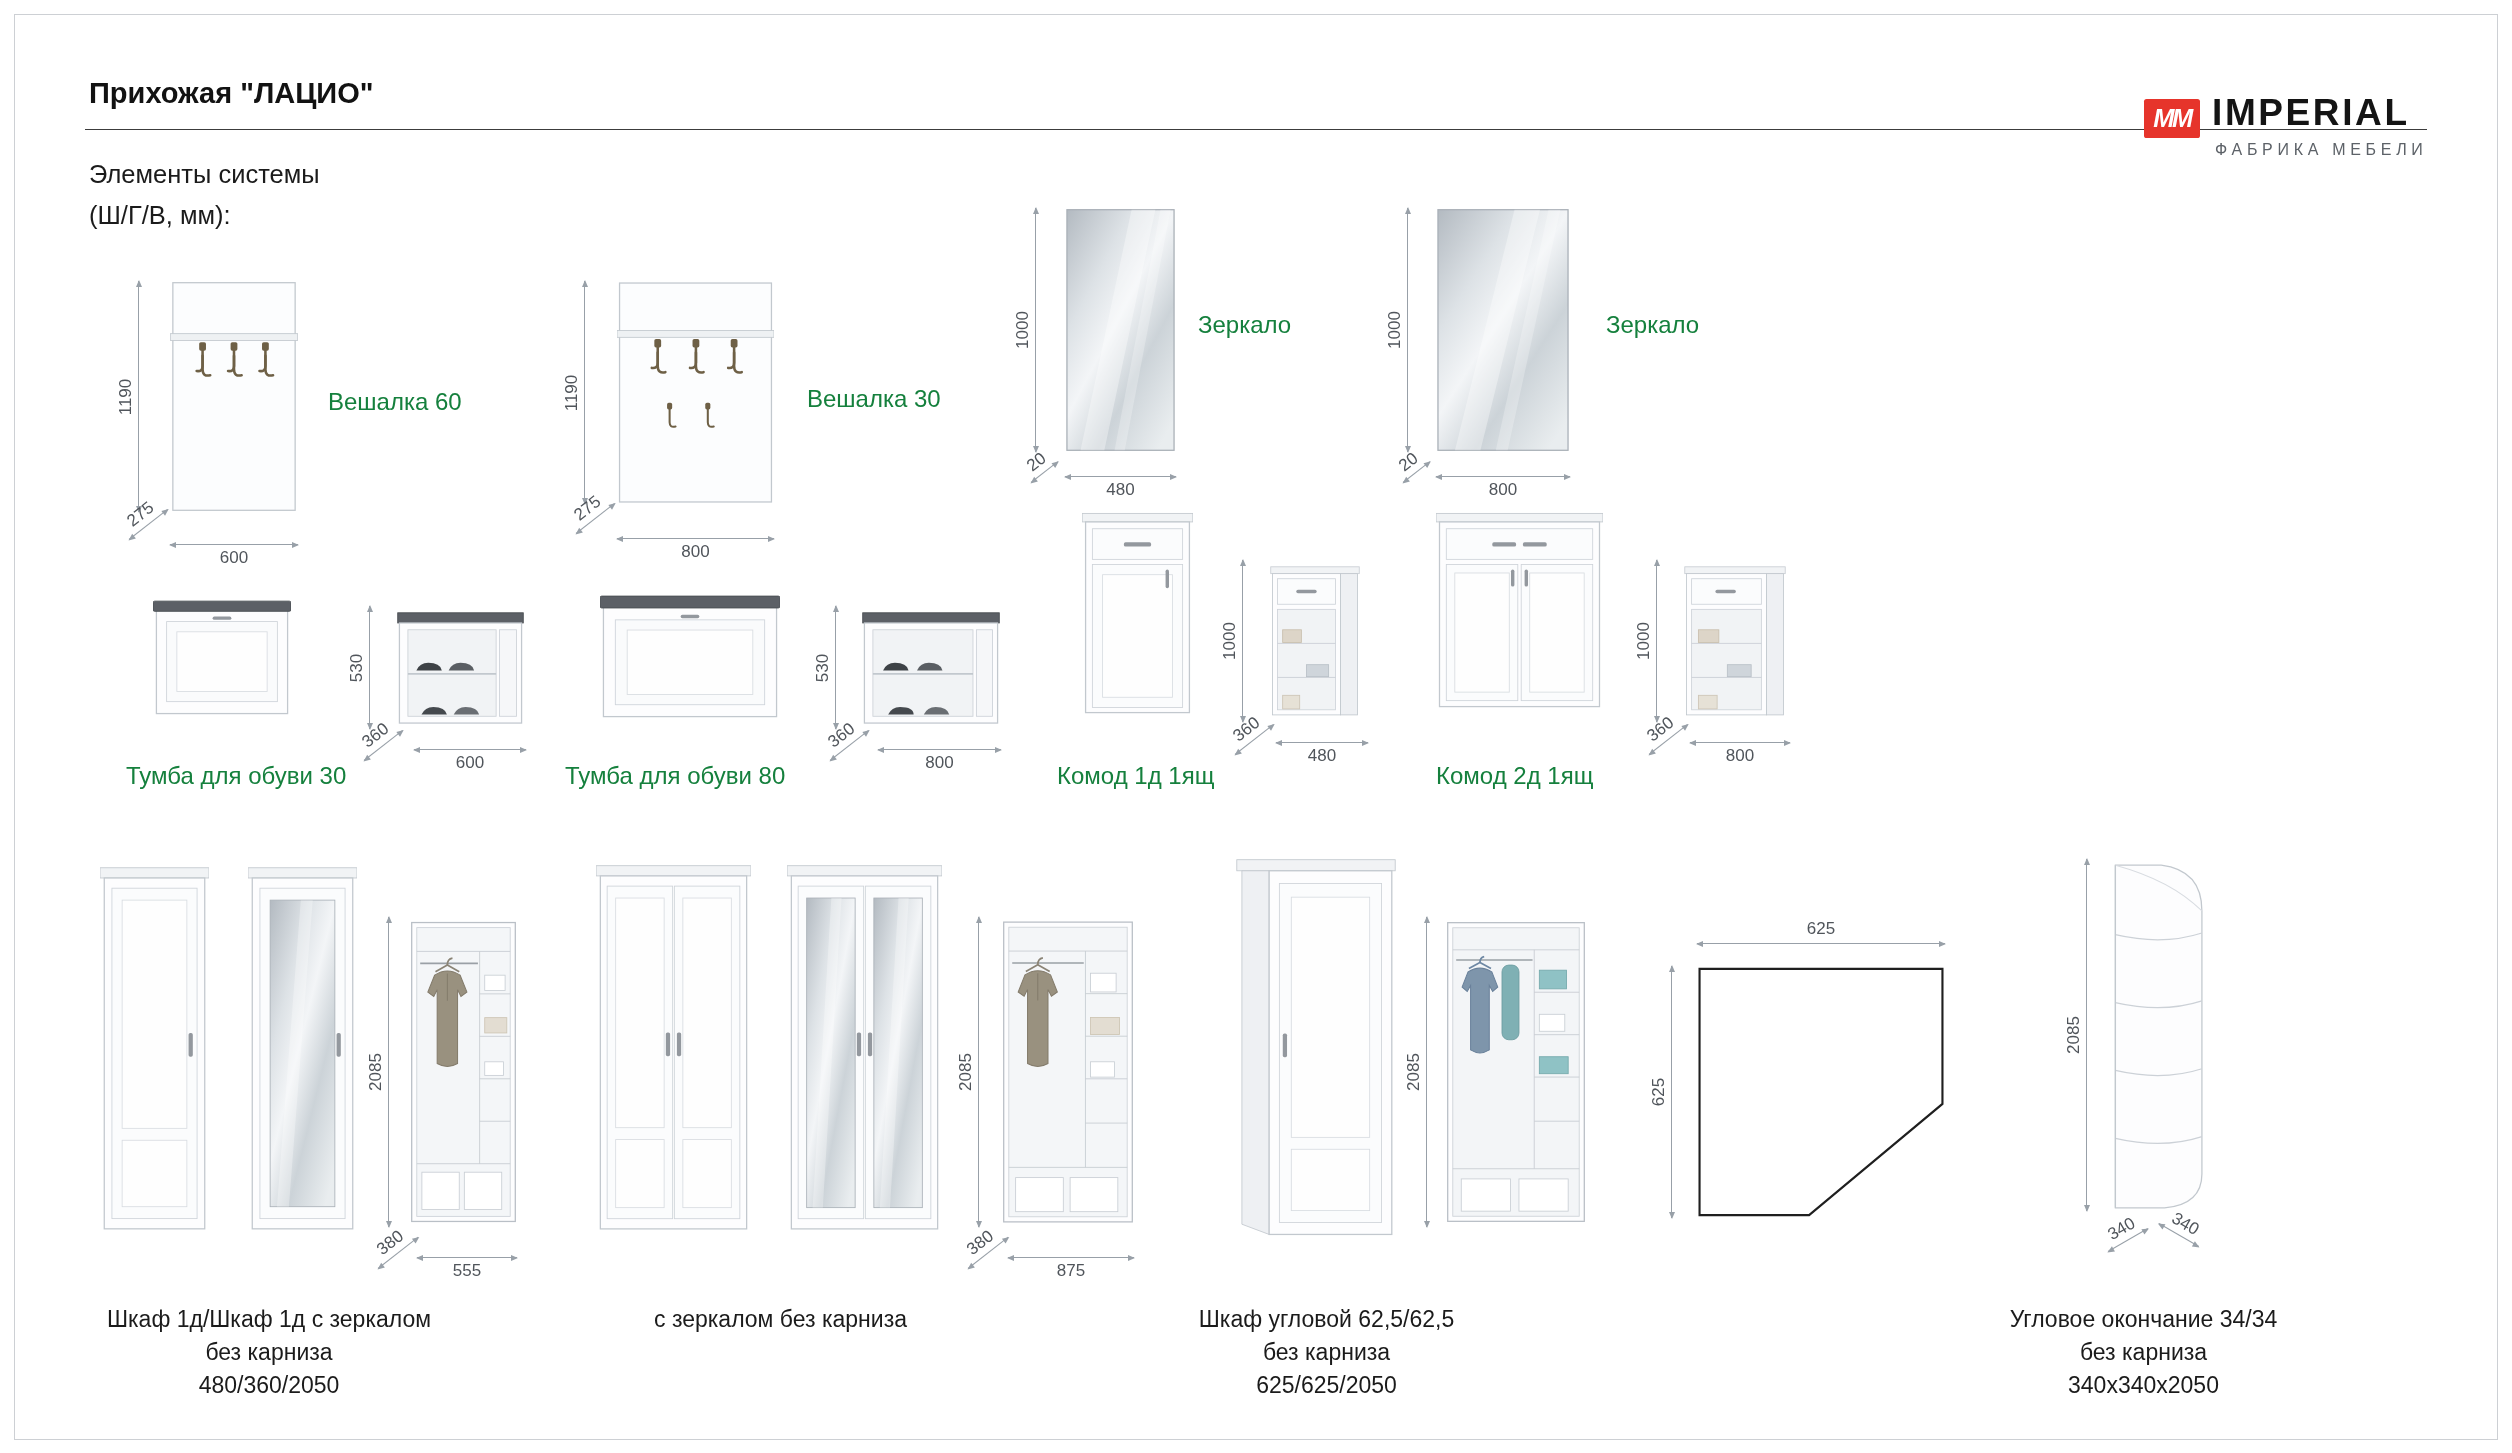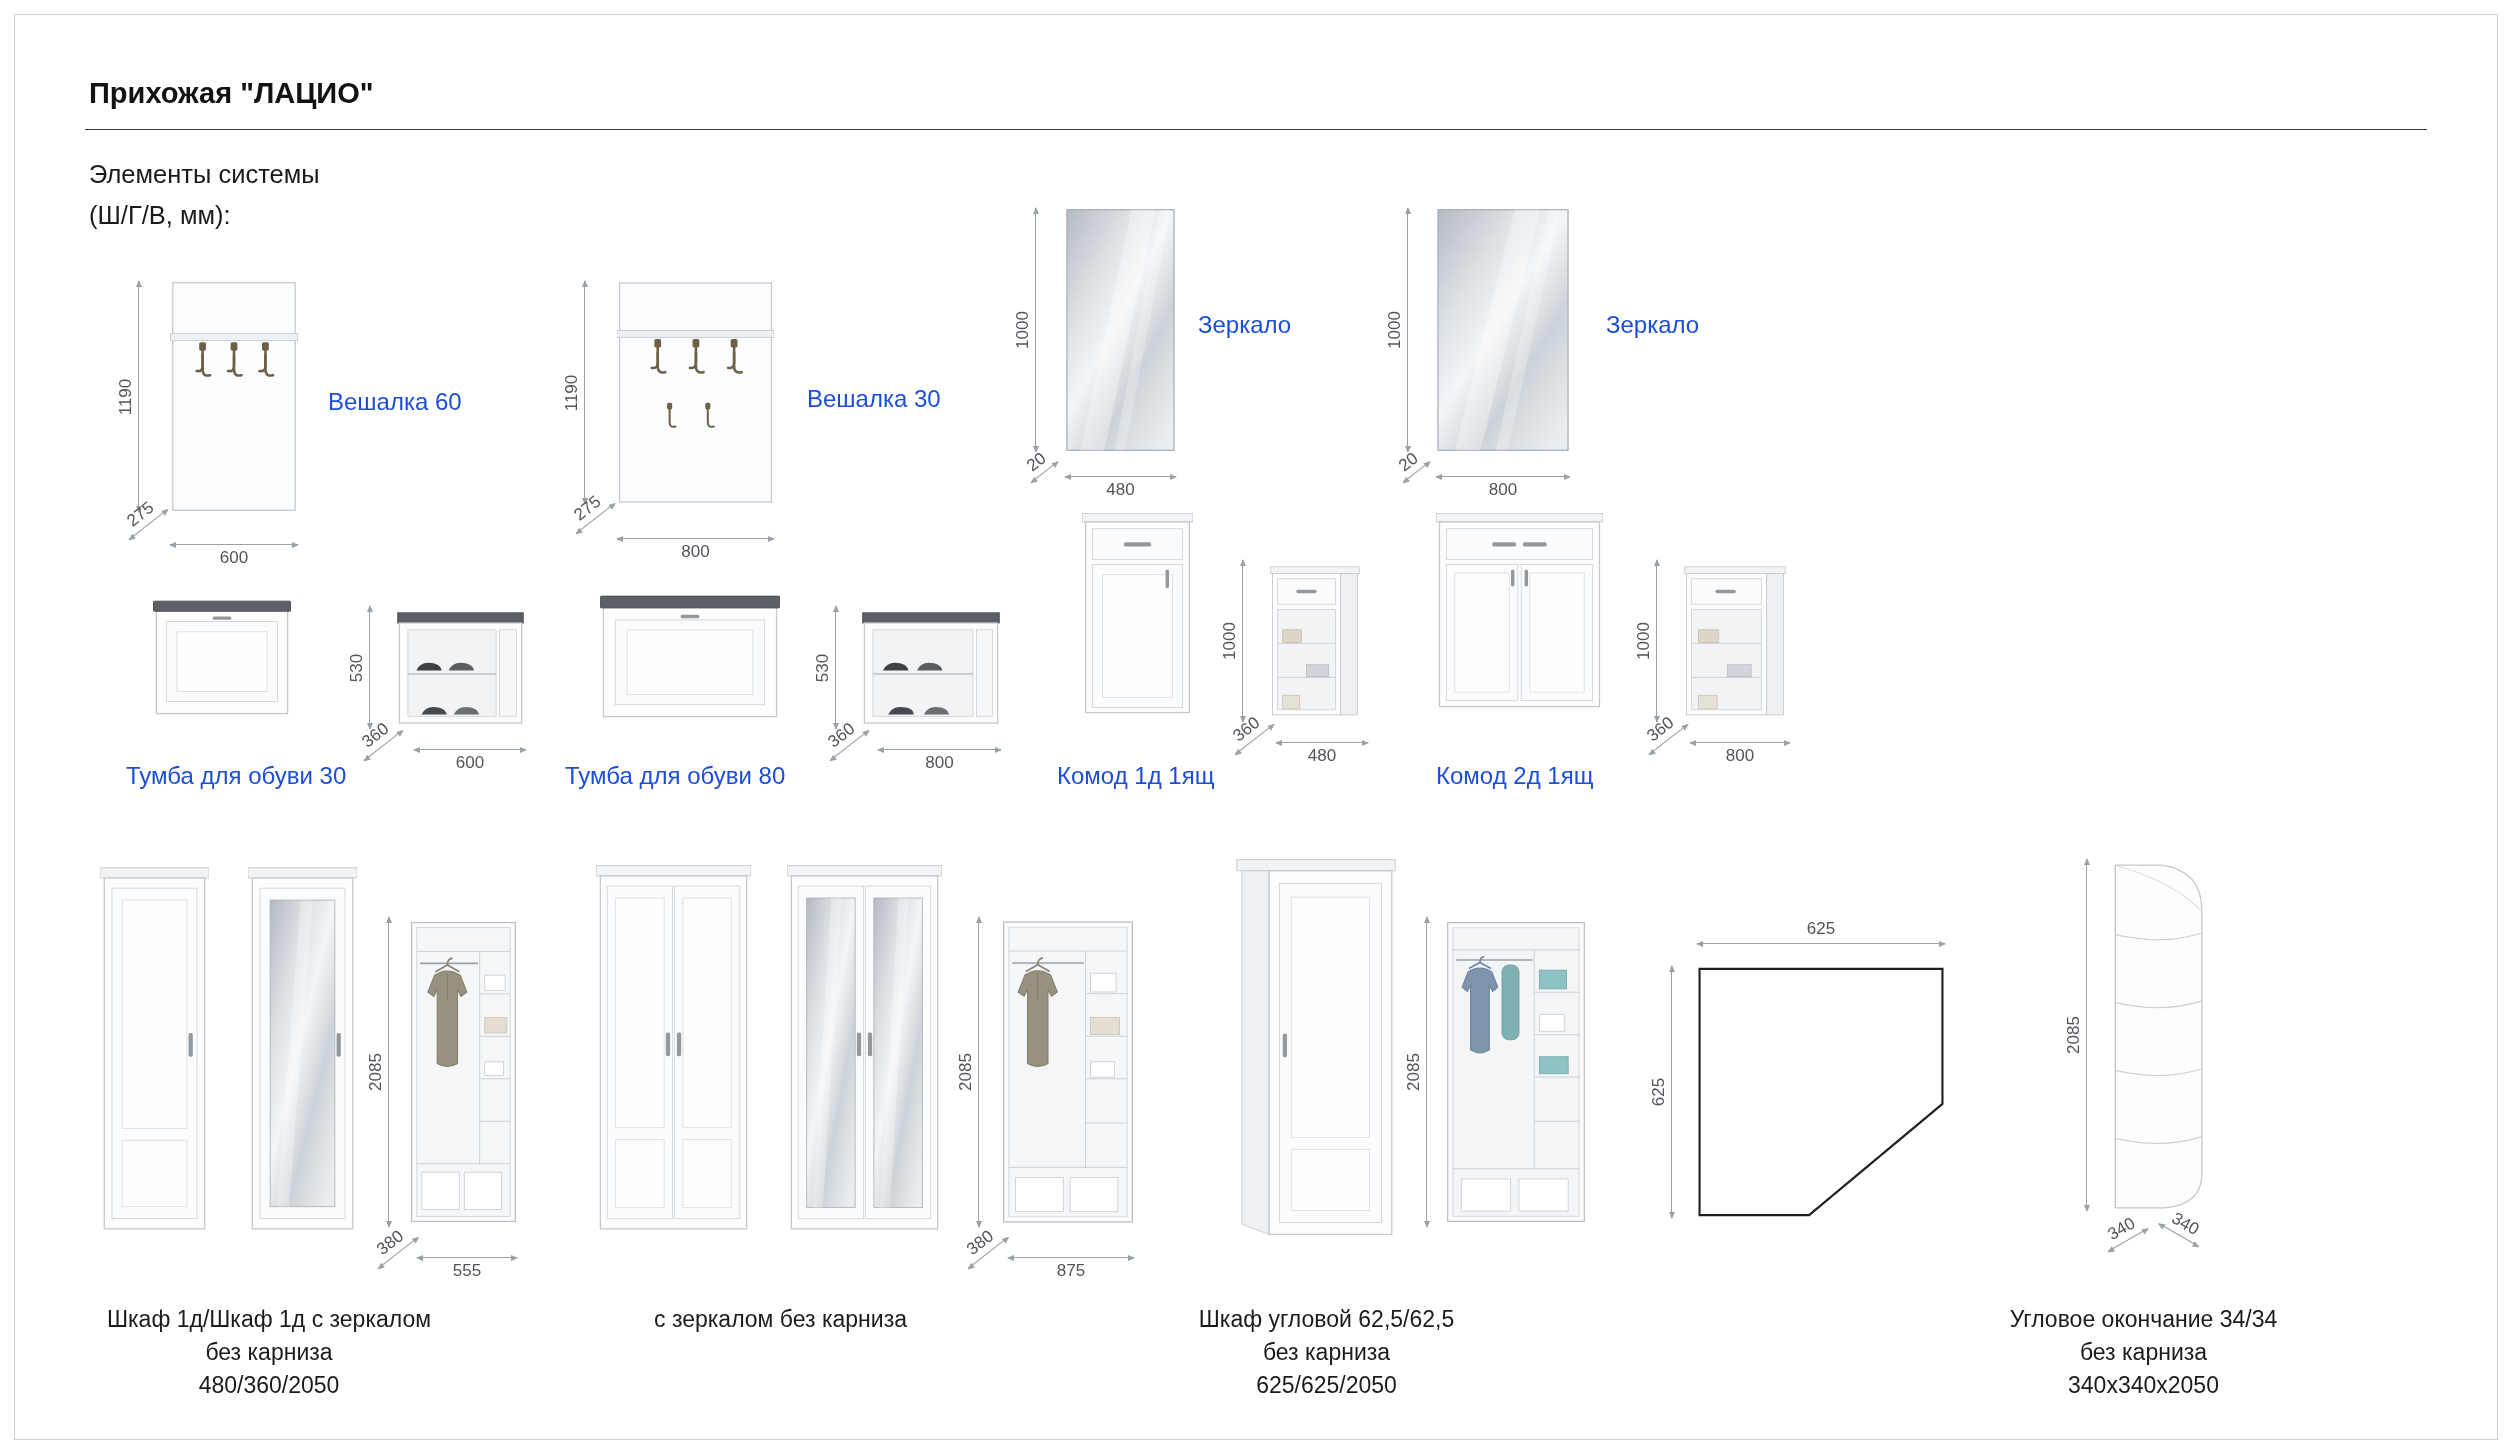--- a/index.html
+++ b/index.html
@@ -7,21 +7,21 @@
   .frame{position:absolute;inset:13.6px;border:0.9px solid #cdd0d4;pointer-events:none;}
   .page-title{position:absolute;left:89px;top:77px;font-size:29px;font-weight:700;color:#121212;}
   .rule{position:absolute;left:85px;top:129px;width:2342px;border-top:1.3px solid #3c3c3c;}
   .subtitle{position:absolute;left:89px;font-size:25.5px;color:#1b1b1b;}
   
   .logo{position:absolute;left:2144px;top:90px;width:306px;height:78px;z-index:3;}
   .logo-mark{position:absolute;left:0;top:8.5px;width:56px;height:39px;background:#e6342b;border-radius:2.6px;color:#fff;display:flex;align-items:center;justify-content:center;font-weight:700;font-style:italic;font-size:25.5px;letter-spacing:-2.6px;}
   .logo-brand{position:absolute;left:68px;top:1.7px;font-size:37px;font-weight:700;letter-spacing:2.6px;color:#141414;}
   .logo-tagline{position:absolute;left:71px;top:51px;font-size:16px;letter-spacing:4.7px;color:#5d6268;}
   
-  .ilabel{position:absolute;font-size:24px;color:#1d4ed8;white-space:nowrap;}
+  .ilabel{position:absolute;font-size:24px;color:#15803d;white-space:nowrap;}
   .caption{position:absolute;font-size:23px;line-height:33px;color:#1b1b1b;text-align:center;}
   
   .fig{position:absolute;}
   .fig svg{display:block;}
   
   .dimv{position:absolute;width:0;border-left:0.9px solid #98a0a8;}
   .dimv::before{content:"";position:absolute;top:-0.9px;left:-3.4px;width:0;height:0;border-left:3px solid transparent;border-right:3px solid transparent;border-bottom:7.7px solid #98a0a8;}
   .dimv::after{content:"";position:absolute;bottom:-0.9px;left:-3.4px;width:0;height:0;border-left:3px solid transparent;border-right:3px solid transparent;border-top:7.7px solid #98a0a8;}
   .dimv .vlab{position:absolute;left:-12.8px;top:50%;transform:translate(-50%,-50%) rotate(-90deg);font-size:17px;color:#50555b;white-space:nowrap;}
   .dimh,.dimd{position:absolute;height:0;border-top:0.9px solid #98a0a8;}
@@ -58,20 +58,27 @@
       <g id="coatb">
         <path d="M-13,-4 L0,-11 L13,-4" fill="none" stroke="#6d87a3" stroke-width="2"></path>
         <path d="M0,-11 q0,-6 5,-7" fill="none" stroke="#6d87a3" stroke-width="2"></path>
         <path d="M-14,0 Q0,-9 14,0 L21,18 L15,23 L11,16 L11,92 Q0,99 -11,92 L-11,16 L-15,23 L-21,18 Z" fill="#7e95ab" stroke="#69809a" stroke-width="1.2"></path>
       </g>
     </defs>
   </svg>
 
   <div class="page-title">Прихожая "ЛАЦИО"</div>
   <div class="rule"></div>
+  <div class="logo">
+    <div class="logo-mark">
+        <span>MM</span>
+      </div>
+    <div class="logo-brand">IMPERIAL</div>
+    <div class="logo-tagline">ФАБРИКА МЕБЕЛИ</div>
+  </div>
   <div class="subtitle" style="top:160px">Элементы системы</div>
   <div class="subtitle" style="top:201px">(Ш/Г/В, мм):</div>
 
   <div class="fig" style="left:170px;top:281px">
     <svg width="128" height="231" viewBox="0 0 150 272">
       <rect x="3" y="2" width="144" height="268" fill="#fcfdfe" stroke="#c2c8ce" stroke-width="1.5"></rect>
       <rect x="0" y="62" width="150" height="8" fill="#eef1f3" stroke="#c2c8ce"></rect>
       <g fill="none" stroke="#6e6046" stroke-width="3" stroke-linecap="round">
         <path d="M38,78 v26 q0,9 9,7"></path>
           <path d="M38,88 v12 q0,7 -7,6"></path>

